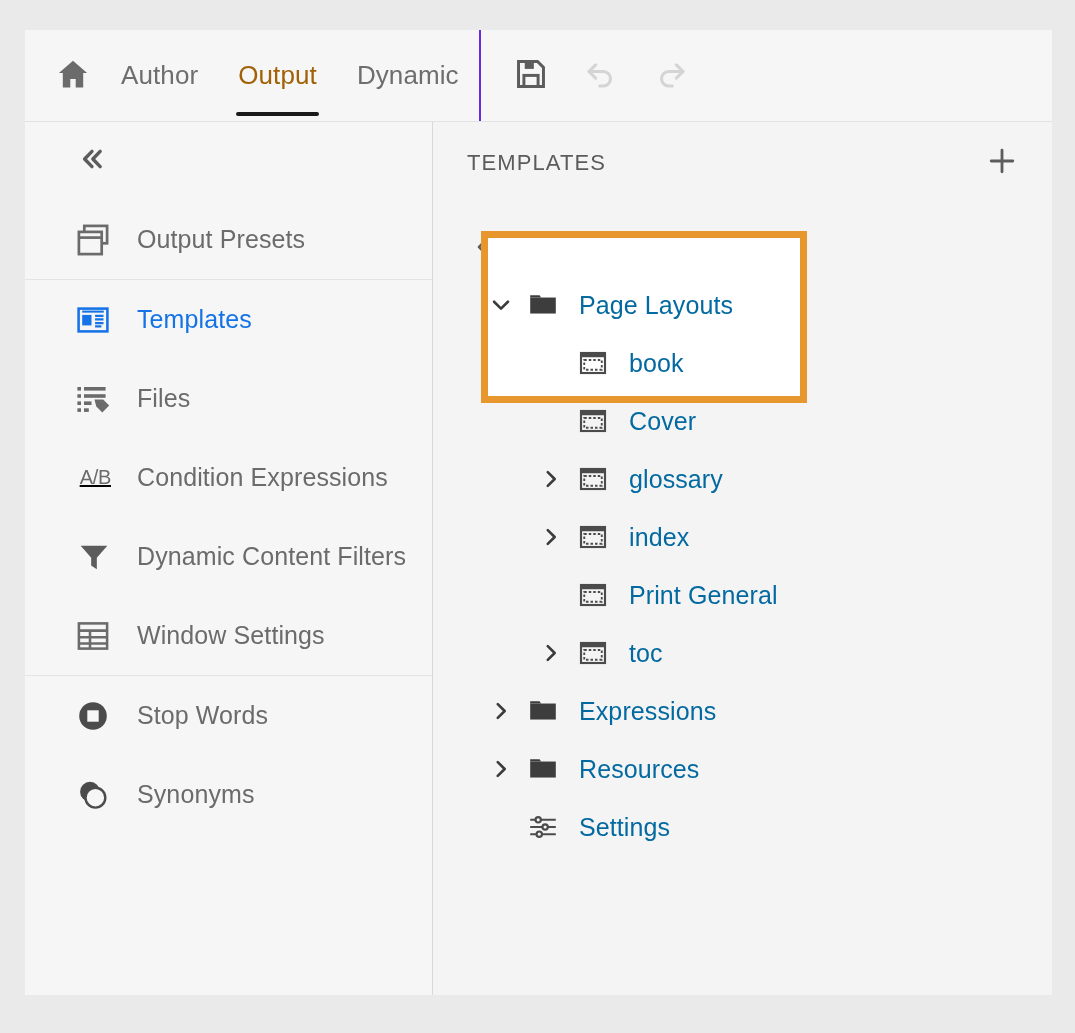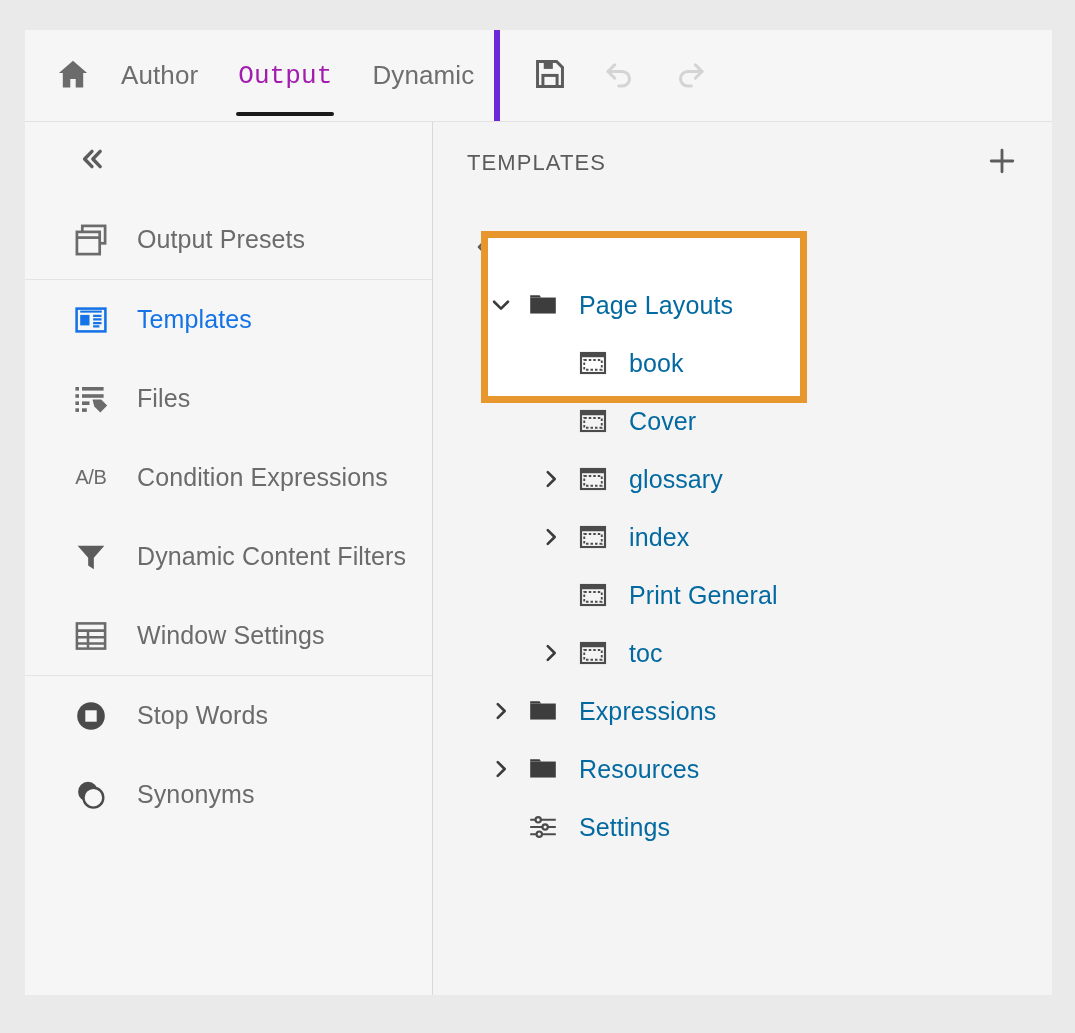--- a/index.html
+++ b/index.html
@@ -33,21 +33,21 @@
     display: flex;
     align-items: stretch;
     border-bottom: 1px solid #e2e2e2;
     position: relative;
   }
 
   #tabs-group {
     display: flex;
     align-items: center;
     padding-left: 20px;
-    border-right: 6px solid #6d28d9;
+    border-right: 2px solid #6d28d9;
     height: 100%;
     box-sizing: border-box;
   }
 
   .home-btn {
     width: 56px;
     height: 100%;
     display: flex;
     align-items: center;
     justify-content: center;
@@ -60,22 +60,21 @@
     display: flex;
     align-items: center;
     padding: 0 20px;
     font-size: 26px;
     color: #6e6e6e;
     cursor: pointer;
     letter-spacing: 0.1px;
     box-sizing: border-box;
   }
   .tab.active {
-    color: #a21caf;
-    font-family: Liberation Mono, monospace;
+    color: #a16207;
   }
   .tab.active::after {
     content: "";
     position: absolute;
     left: 18px;
     right: 18px;
     bottom: 5px;
     height: 4px;
     border-radius: 2px;
     background: #1b1b1b;
@@ -145,22 +144,23 @@
     padding-left: 46px;
     cursor: pointer;
     box-sizing: border-box;
   }
   .side-item .si-icon {
     width: 40px;
     min-width: 40px;
     height: 40px;
     display: flex;
     align-items: center;
-    justify-content: center;
+    justify-content: flex-end;
     margin-right: 26px;
+    text-decoration: underline;
   }
   .side-item .si-label {
     font-size: 25px;
     color: #6b6b6b;
     letter-spacing: 0.1px;
     white-space: nowrap;
   }
   .side-item.selected .si-label { color: #1473e6; }
 
   .ab-text {

